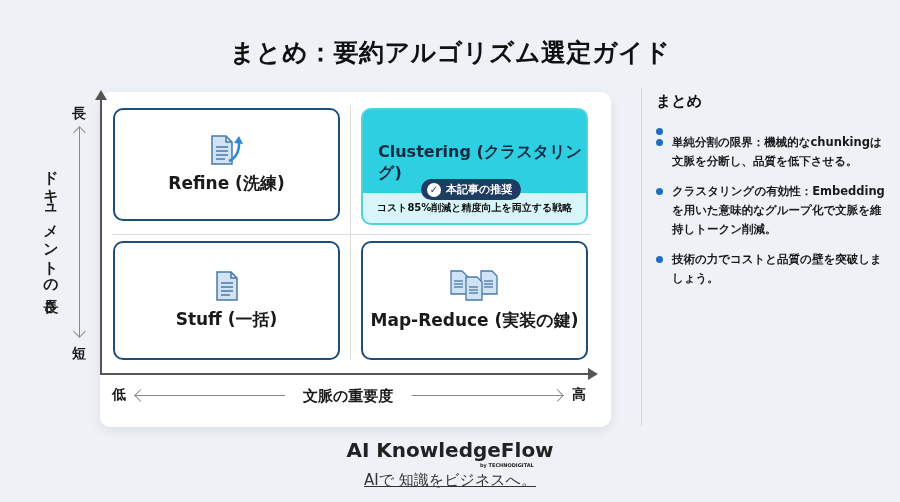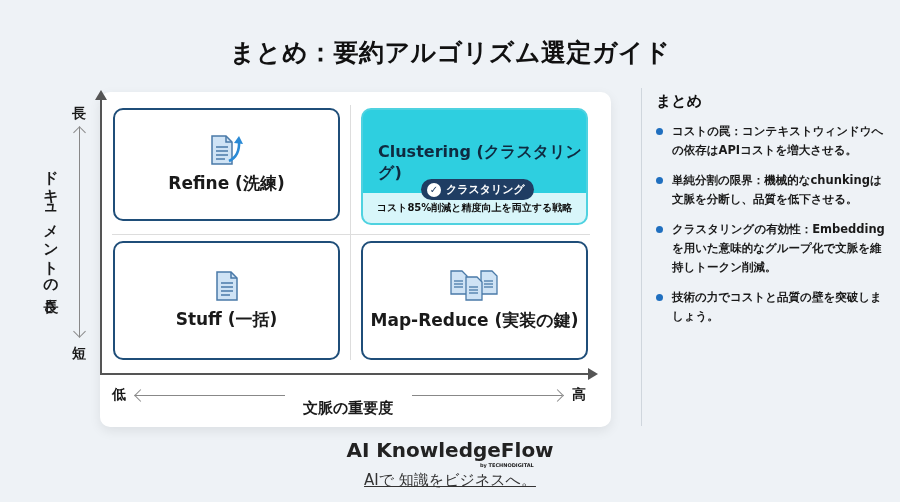--- a/index.html
+++ b/index.html
@@ -81,21 +81,21 @@
     border-left: 1px solid #888; border-top: 1px solid #888;
   }
   .y-arrow-up { top: 128px; transform: rotate(45deg); }
   .y-arrow-down { top: 327px; transform: rotate(225deg); }
   .y-title {
     position: absolute; left: 40px; top: 160px; width: 20px;
     writing-mode: vertical-rl; font-size: 15px; font-weight: bold; letter-spacing: 1px;
   }
   .x-label-low { position: absolute; left: 112px; top: 386px; font-size: 14px; font-weight: bold; }
   .x-label-high { position: absolute; left: 572px; top: 386px; font-size: 14px; font-weight: bold; }
-  .x-title { position: absolute; left: 303px; top: 387px; font-size: 15px; font-weight: bold; margin-top: 12px; }
+  .x-title { position: absolute; left: 303px; top: 387px; font-size: 15px; font-weight: bold; }
   .x-line-left { position: absolute; left: 135px; top: 395px; width: 150px; height: 1px; background: #888; }
   .x-line-right { position: absolute; left: 412px; top: 395px; width: 150px; height: 1px; background: #888; }
   .x-arrow-left, .x-arrow-right {
     position: absolute; top: 391px; width: 9px; height: 9px;
     border-left: 1px solid #888; border-top: 1px solid #888;
   }
   .x-arrow-left { left: 136px; transform: rotate(-45deg); }
   .x-arrow-right { left: 553px; transform: rotate(135deg); }
   .summary-border { position: absolute; left: 641px; top: 88px; width: 1px; height: 338px; background: #cfd6dd; }
   .summary-title { position: absolute; left: 656px; top: 92px; font-size: 15px; font-weight: bold; color: #111; }
@@ -155,21 +155,21 @@
     </svg>
   </span>
   <span class="label">Refine (洗練)</span>
 </div>
 
 <div class="card card-clustering">
   <span class="label">Clustering (クラスタリング)</span>
   <div class="clust-bottom"></div>
   <div class="badge">
     <span class="check">✓</span>
-    <span>クラスタリング</span>
+    <span>本記事の推奨</span>
   </div>
   <div class="clust-sub">コスト85%削減と精度向上を両立する戦略</div>
 </div>
 
 <div class="card card-stuff">
   <span>
     <svg width="26" height="32" viewBox="0 0 26 32">
       <path d="M3 2 h14 l6 6 v22 h-20 z" fill="#cfe3f5" stroke="#4a7aa8" stroke-width="1.5"></path>
       <path d="M17 2 v6 h6" fill="none" stroke="#4a7aa8" stroke-width="1.5"></path>
       <line x1="7" y1="13" x2="19" y2="13" stroke="#4a7aa8" stroke-width="1.5"></line>
@@ -201,21 +201,21 @@
           <line x1="20" y1="24" x2="29" y2="24"></line>
       </g>
     </svg>
   </span>
   <span class="label">Map-Reduce (実装の鍵)</span>
 </div>
 
 <div class="summary-border"></div>
 <div class="summary-title">まとめ</div>
 <ul class="summary-list">
-  <li><span class="dot"></span><span>コストの罠：コンテキストウィンドウへの依存はAPIコストを増大させる。</span></li>
+  <li><span class="dot"></span></li>
   <li><span class="dot"></span><span>単純分割の限界：機械的なchunkingは文脈を分断し、品質を低下させる。</span></li>
   <li><span class="dot"></span><span>クラスタリングの有効性：Embeddingを用いた意味的なグループ化で文脈を維持しトークン削減。</span></li>
   <li><span class="dot"></span><span>技術の力でコストと品質の壁を突破しましょう。</span></li>
 </ul>
 
 <div class="brand">AI KnowledgeFlow</div>
 <div class="brand-by">by TECHNODIGITAL</div>
 <div class="brand-tag">AIで 知識をビジネスへ。</div>
 
 </body></html>

